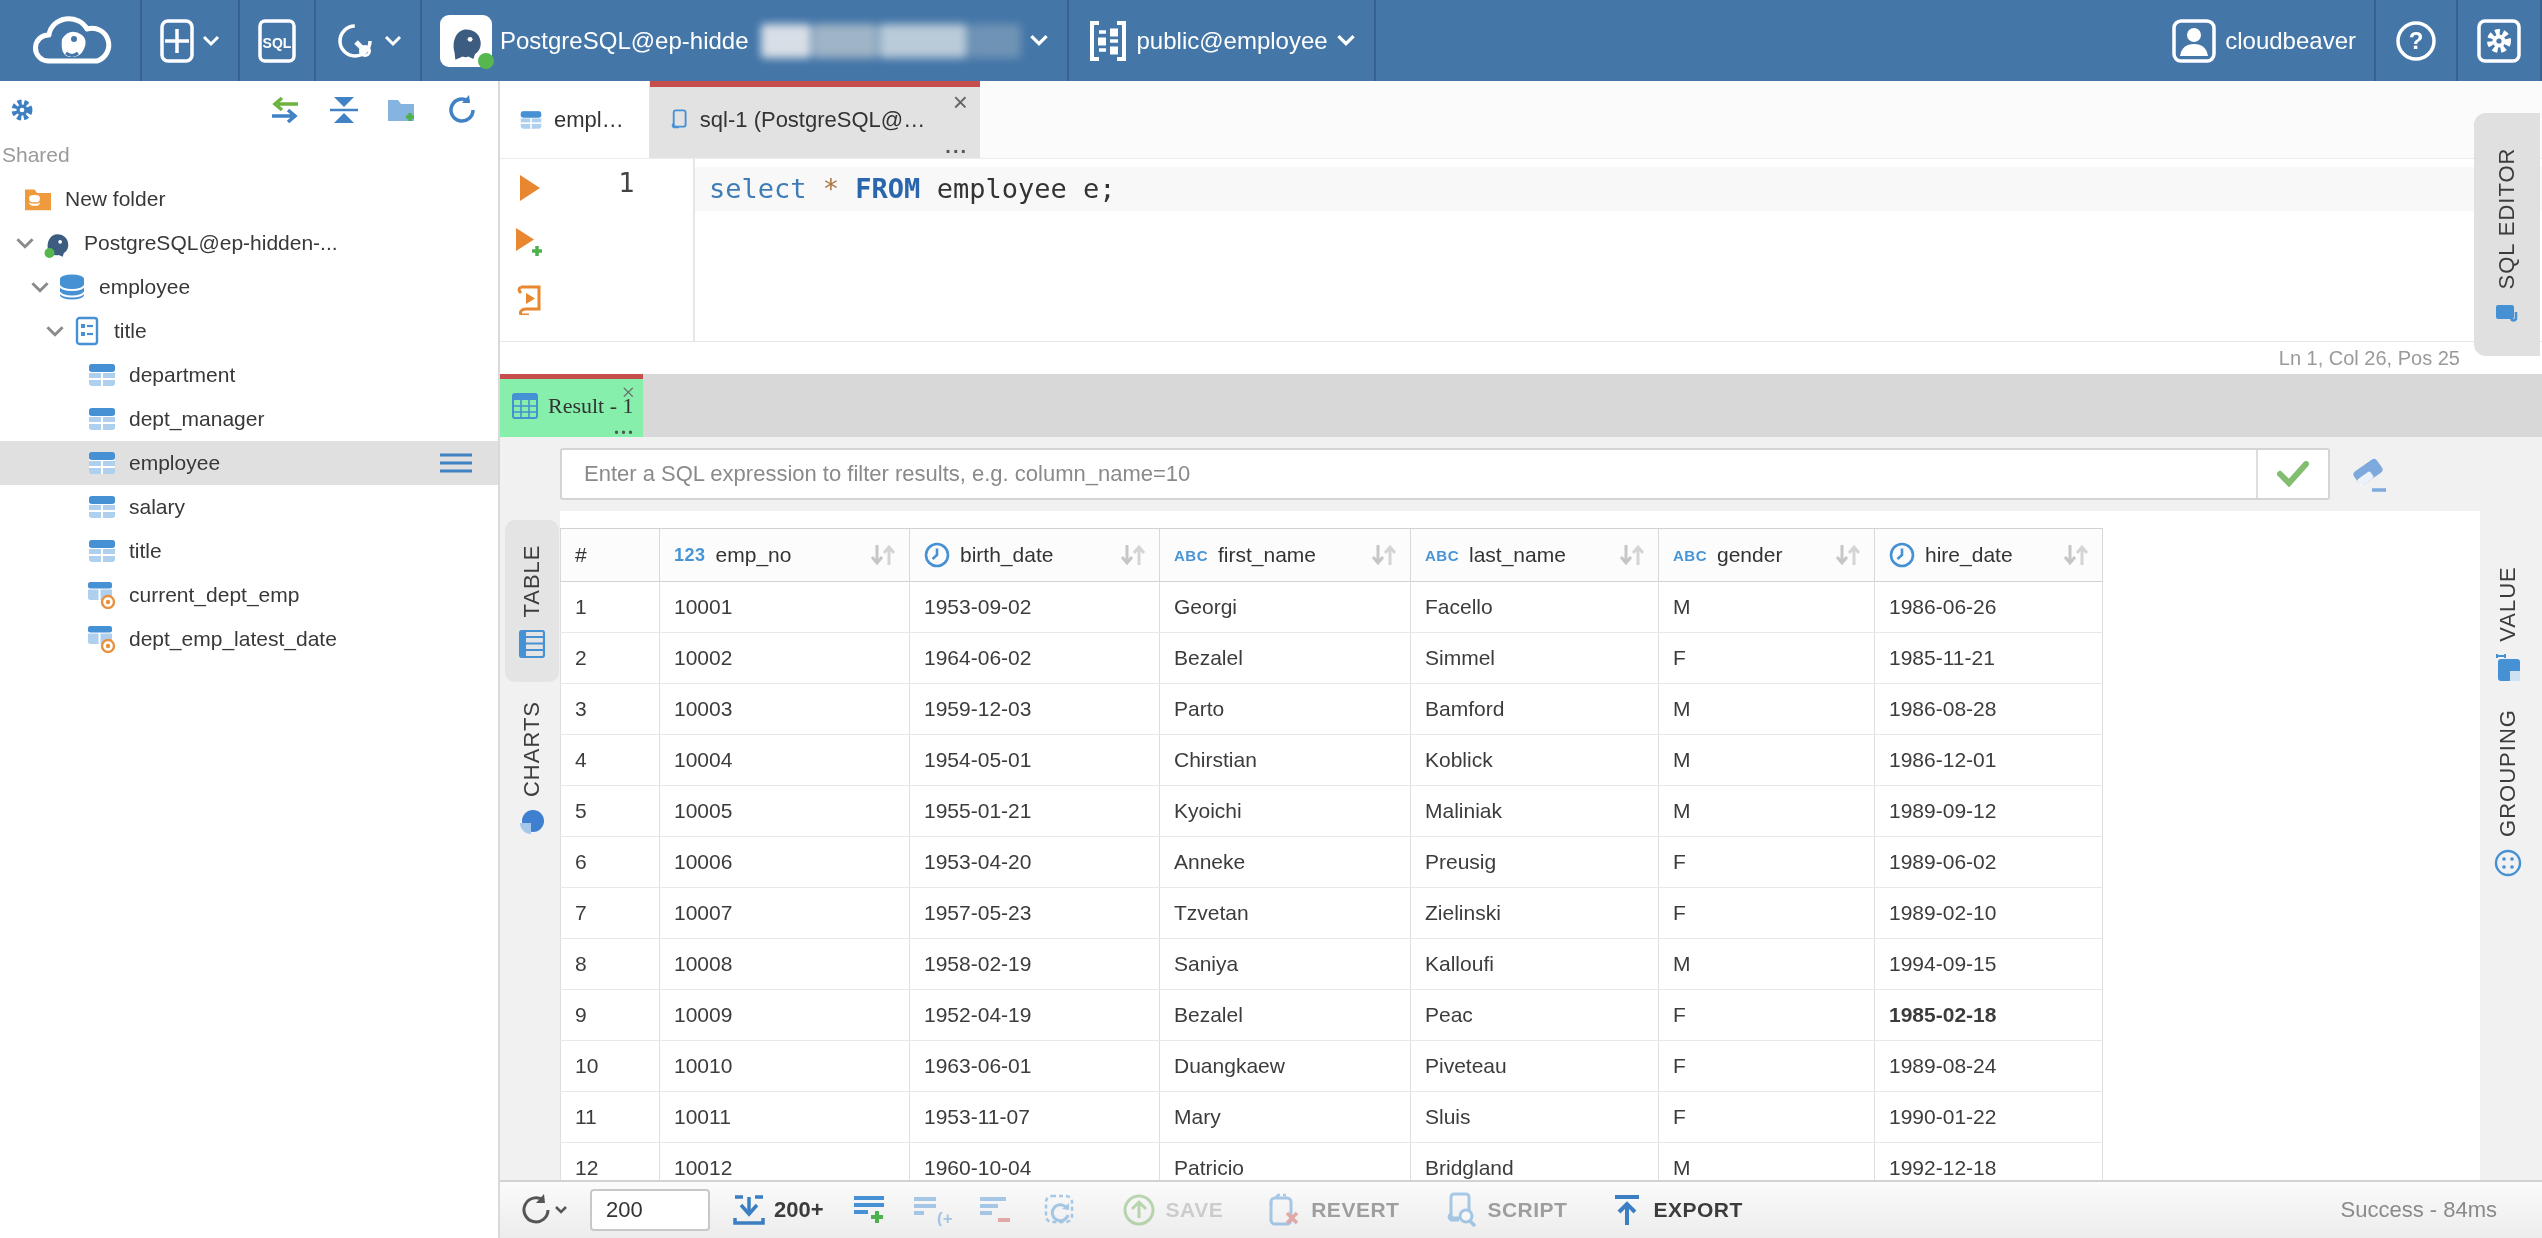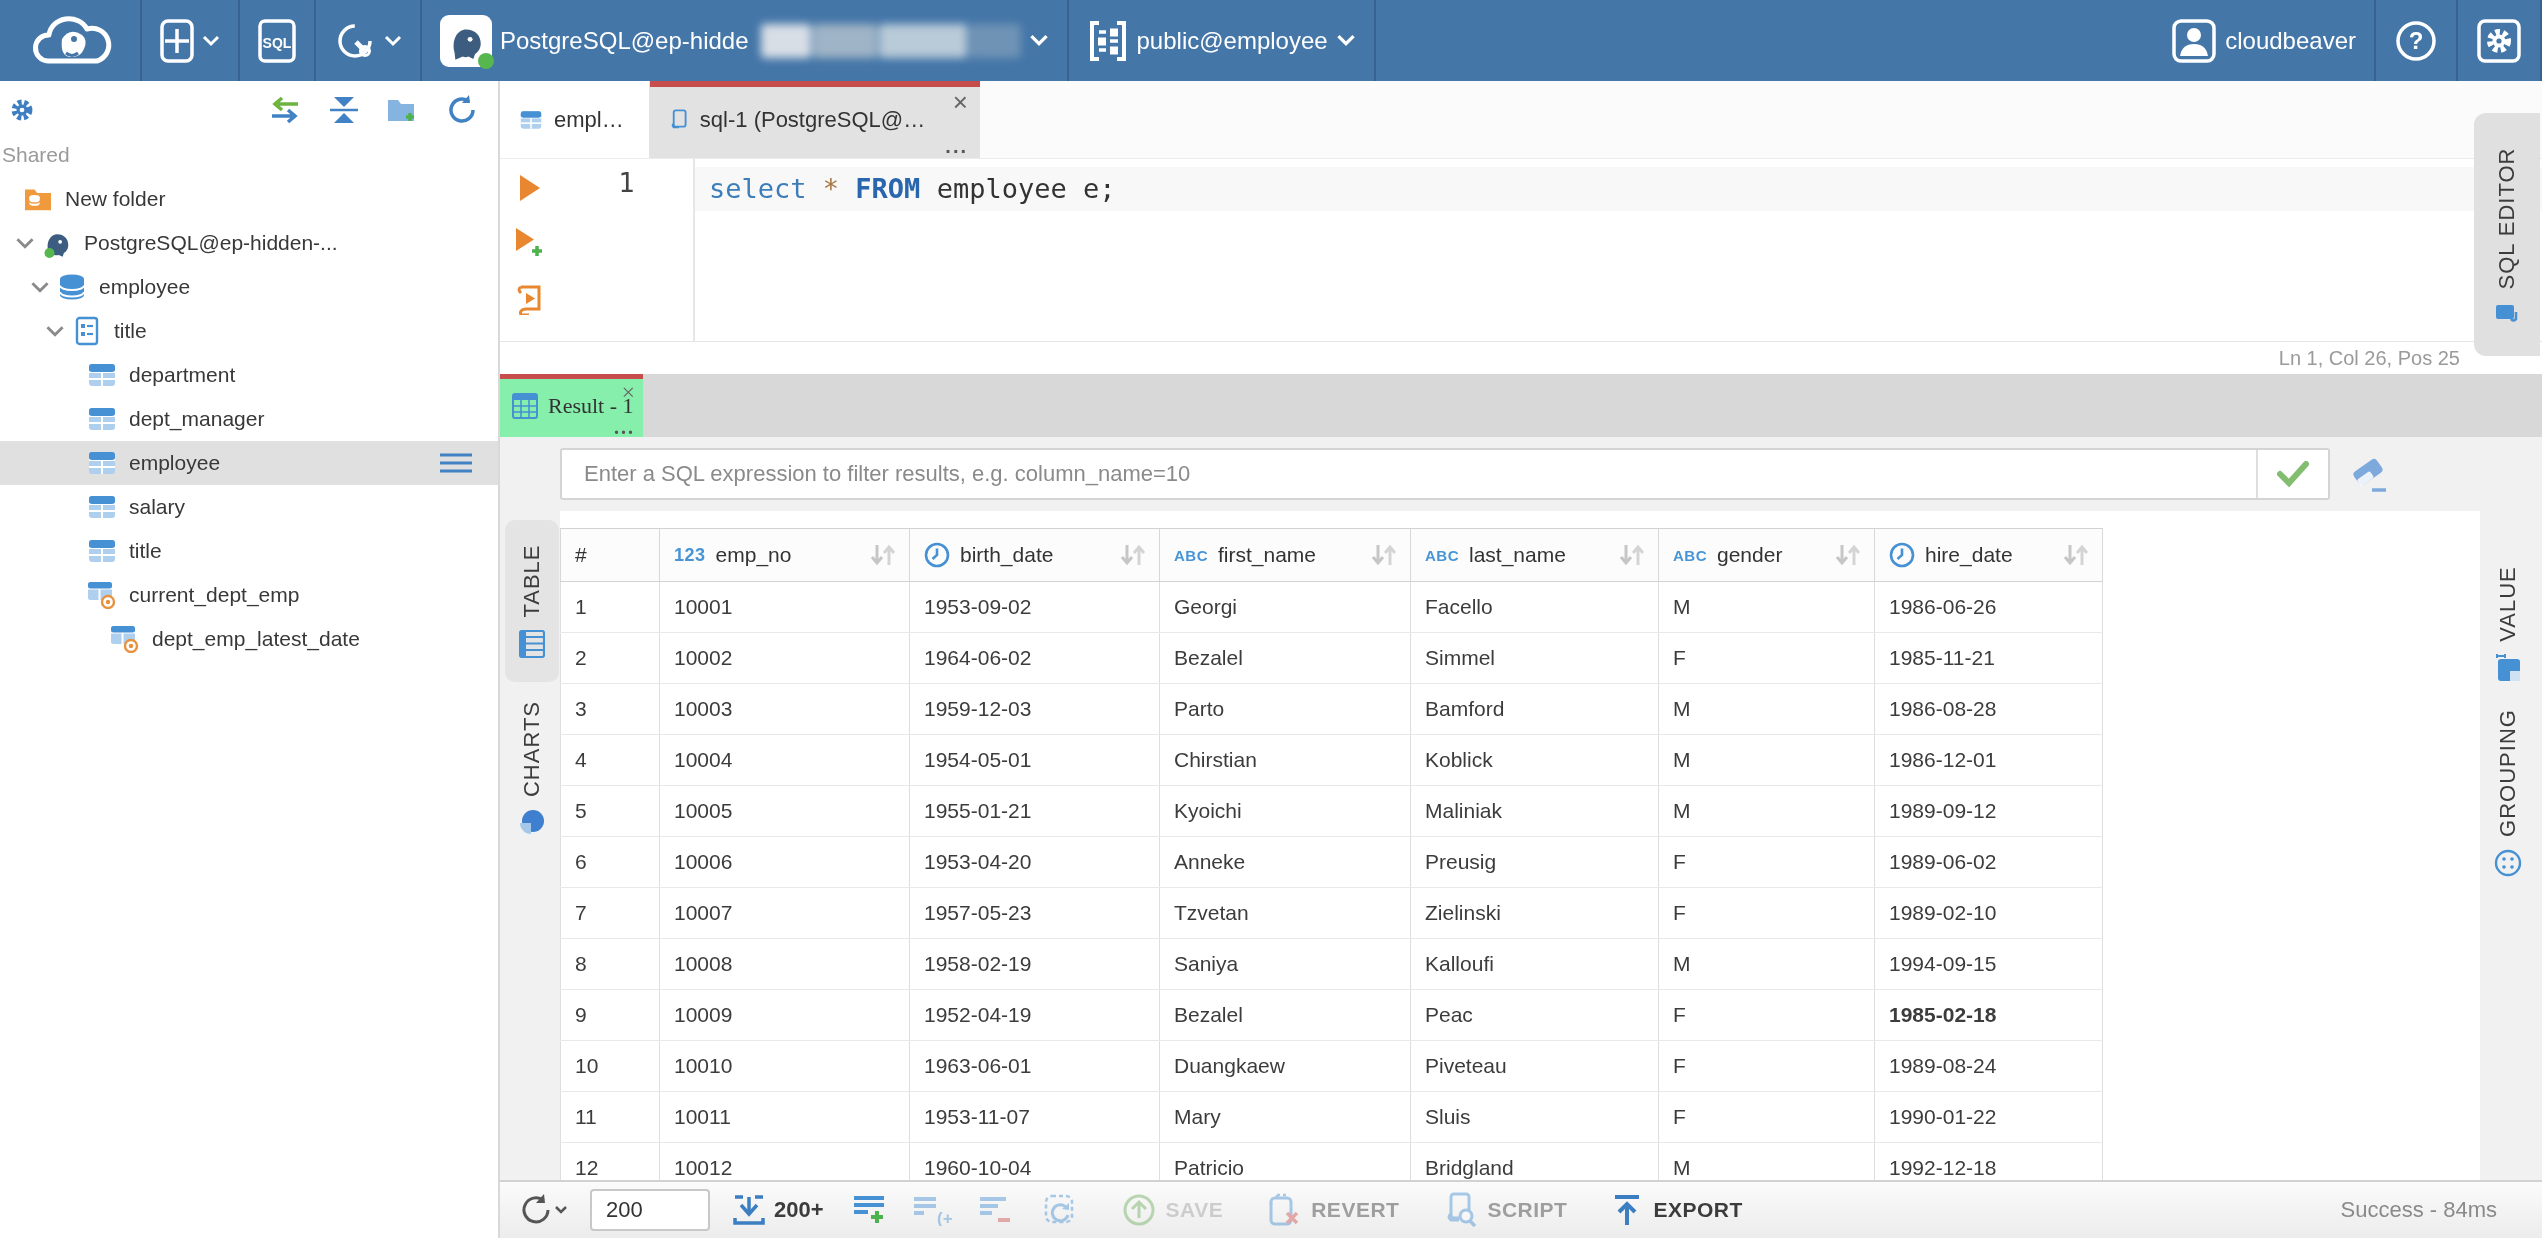--- a/index.html
+++ b/index.html
@@ -371,21 +371,21 @@
             <svg width="30" height="28" viewBox="0 0 30 28">
               <rect x="1" y="1" width="24" height="18" rx="2.5" fill="#aecfee"></rect>
               <path d="M1 7.5 h24 M12.5 7.5 v11.5" stroke="#fff" stroke-width="2"></path>
               <rect x="1" y="1" width="24" height="6.5" rx="2.5" fill="#4690d4"></rect>
               <circle cx="21" cy="21" r="6" fill="#fff" stroke="#e8913f" stroke-width="2.4"></circle>
               <circle cx="21" cy="21" r="2.2" fill="#e8913f"></circle>
             </svg>
           </span>
           <span>current_dept_emp</span>
         </div>
-        <div class="tree-row" style="padding-left: 76px;">
+        <div class="tree-row" style="padding-left: 53px;">
           <span class="chev"></span>
           <span class="ticon">
             <svg width="30" height="28" viewBox="0 0 30 28">
               <rect x="1" y="1" width="24" height="18" rx="2.5" fill="#aecfee"></rect>
               <path d="M1 7.5 h24 M12.5 7.5 v11.5" stroke="#fff" stroke-width="2"></path>
               <rect x="1" y="1" width="24" height="6.5" rx="2.5" fill="#4690d4"></rect>
               <circle cx="21" cy="21" r="6" fill="#fff" stroke="#e8913f" stroke-width="2.4"></circle>
               <circle cx="21" cy="21" r="2.2" fill="#e8913f"></circle>
             </svg>
           </span>

